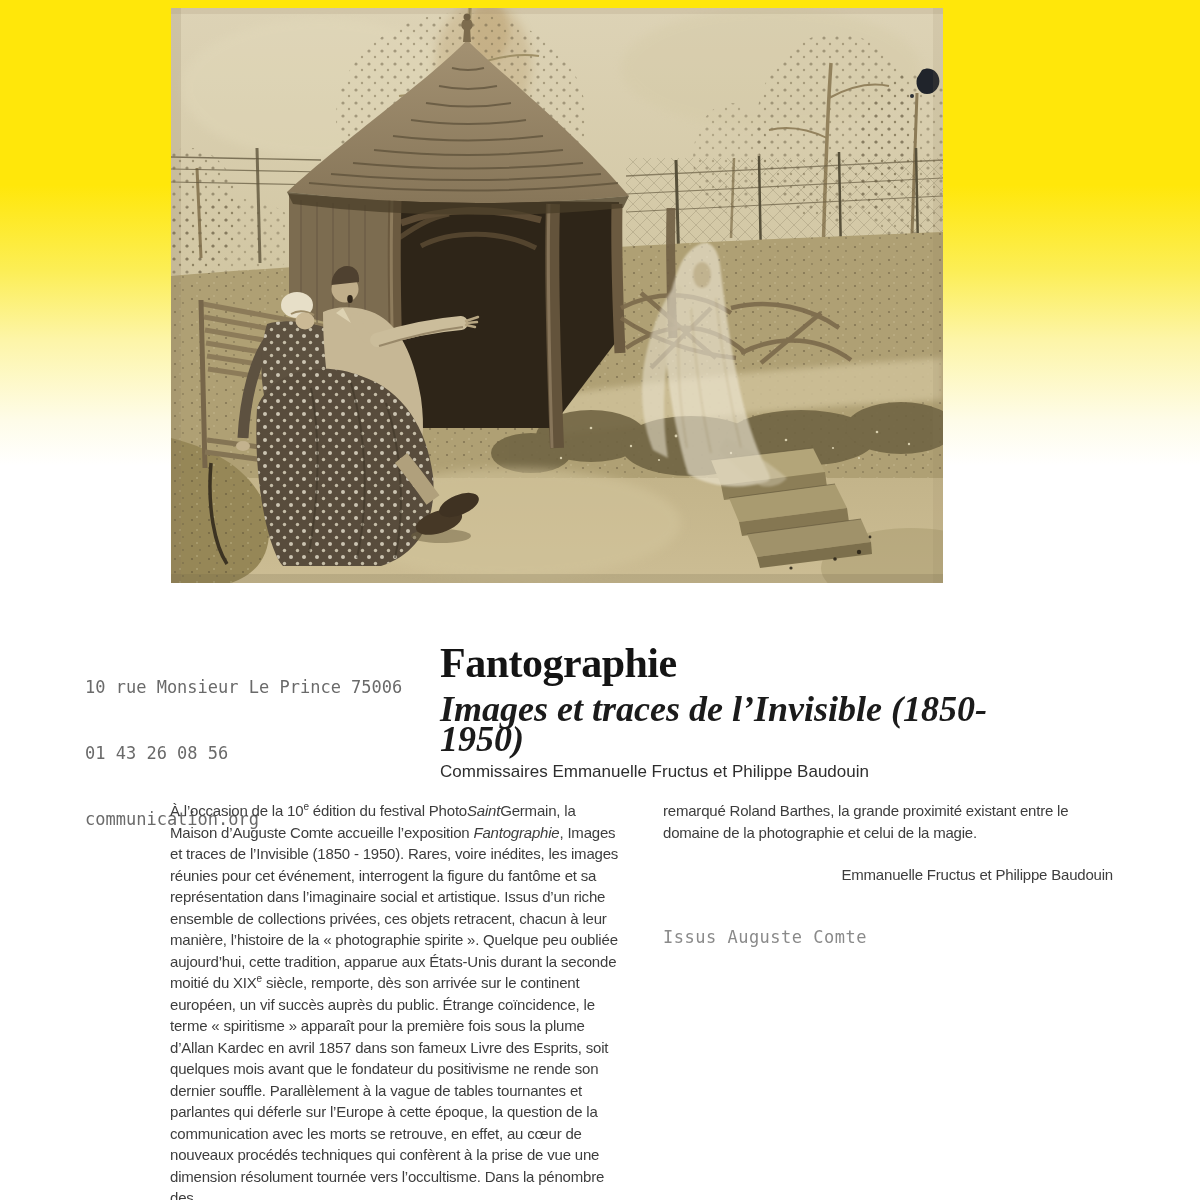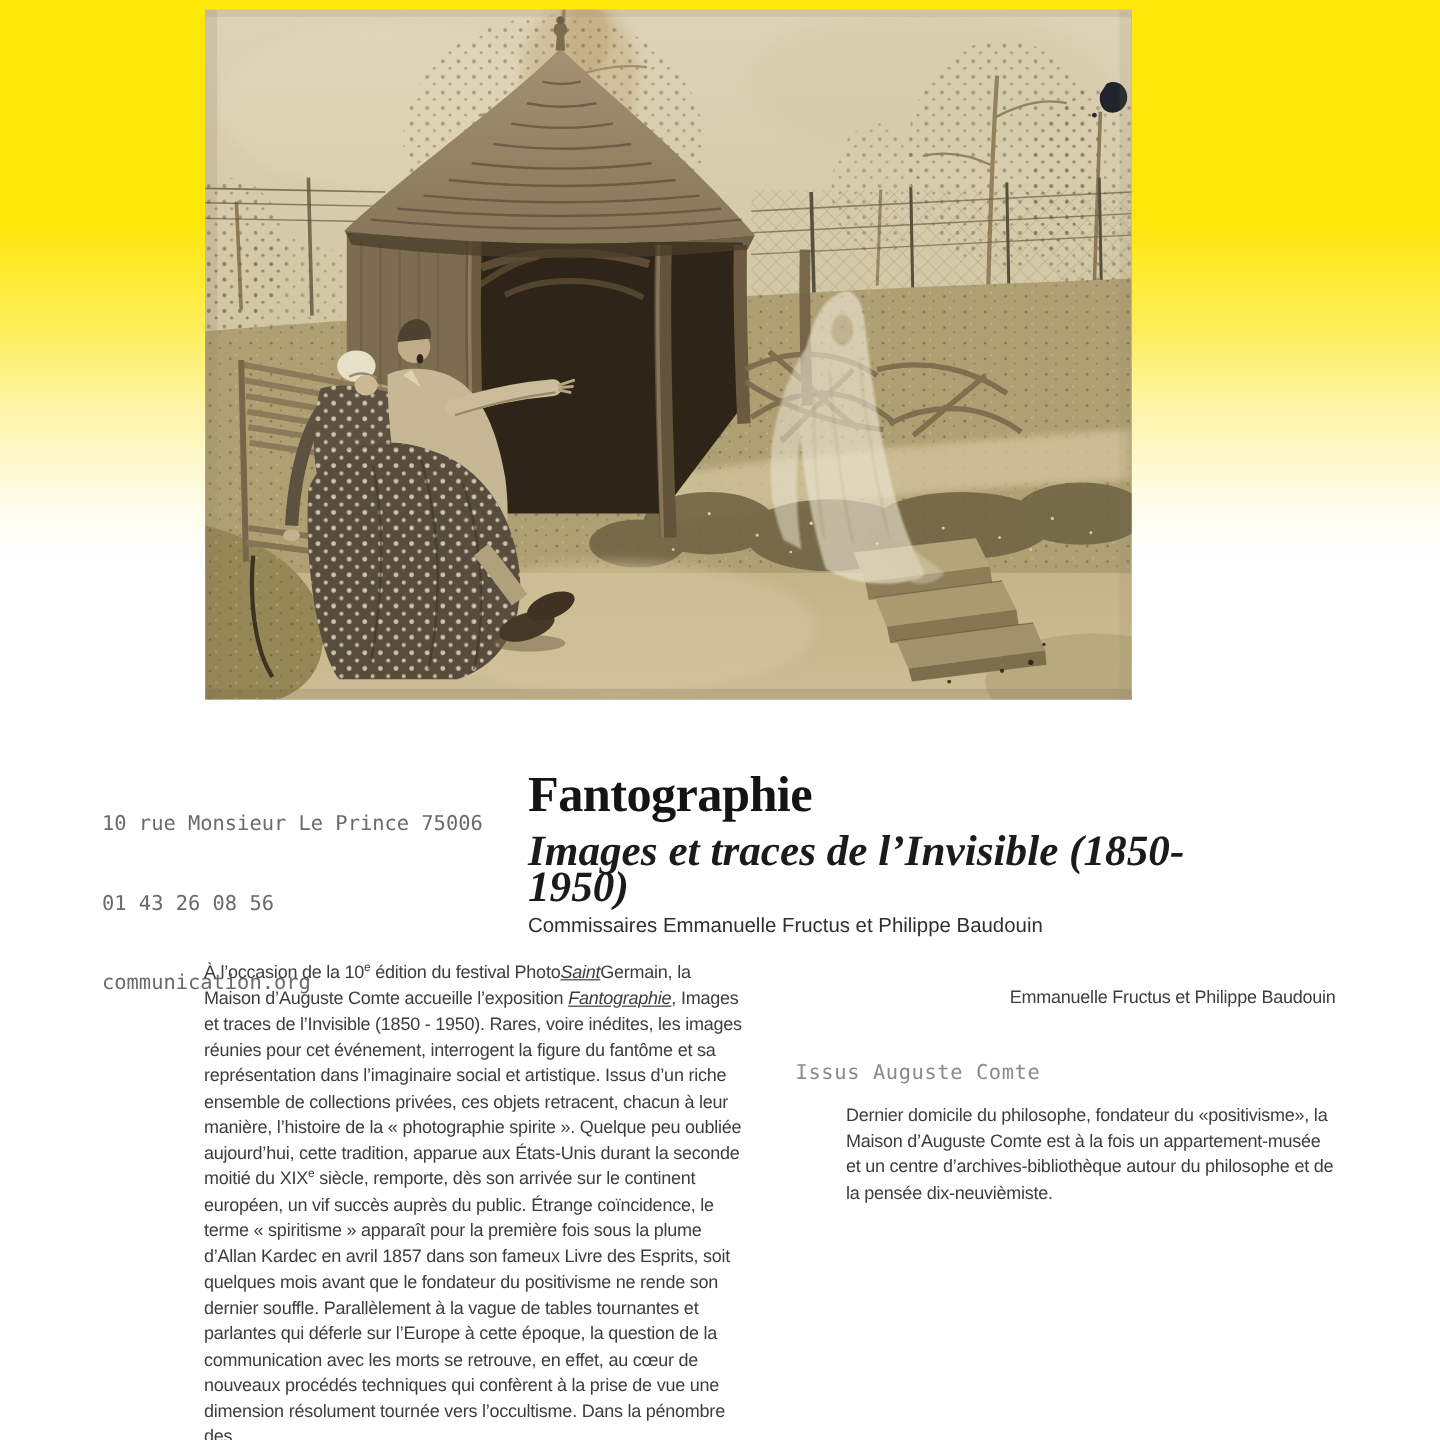--- a/index.html
+++ b/index.html
@@ -35,21 +35,21 @@
     font-family:"Liberation Serif", serif; font-style:italic; font-weight:bold;
     font-size:36px; line-height:30px; margin-top:9px; color:#1b1b1b;
   }
   .curators { font-size:17px; line-height:19px; margin-top:8px; color:#2e2e2e; }
 
   .col { position:absolute; top:800px; font-size:15px; line-height:21.5px;
          color:#3d3d3d; letter-spacing:-0.2px; }
   .col-left  { left:170px; width:454px; }
   .col-right { left:663px; width:450px; }
   .sup { vertical-align:super; font-size:10px; line-height:0; }
-  .it  { font-style:italic;text-decoration:underline; }
+  .it  { font-style:italic; }
   .signature { text-align:right; margin-top:21px; color:#3d3d3d; }
   .venue-heading {
     font-family:"DejaVu Sans Mono", monospace;
     font-size:17px; letter-spacing:0.5px; color:#8a8a8a; margin-top:41px;
   }
   .venue-desc { margin-left:42px; margin-top:14px; width:410px; }
 </style>
 </head>
 <body>
 
@@ -326,18 +326,18 @@
     <div class="title">Fantographie</div>
     <div class="subtitle">Images et traces de l’Invisible (1850-1950)</div>
     <div class="curators">Commissaires Emmanuelle Fructus et Philippe Baudouin</div>
   </div>
 
   <div class="col col-left">
     <p style="margin:0"><span>À l’occasion de la 10</span><span class="sup">e</span><span> édition du festival Photo</span><span class="it">Saint</span><span>Germain, la Maison d’Auguste Comte accueille l’exposition </span><span class="it">Fantographie</span><span>, Images et traces de l’Invisible (1850 - 1950). Rares, voire inédites, les images réunies pour cet événement, interrogent la figure du fantôme et sa représentation dans l’imaginaire social et artistique. Issus d’un riche ensemble de collections privées, ces objets retracent, chacun à leur manière, l’histoire de la « photographie spirite ». Quelque peu oubliée aujourd’hui, cette tradition, apparue aux États-Unis durant la seconde moitié du XIX</span><span class="sup">e</span><span> siècle, remporte, dès son arrivée sur le continent européen, un vif succès auprès du public. Étrange coïncidence, le terme « spiritisme » apparaît pour la première fois sous la plume d’Allan Kardec en avril 1857 dans son fameux Livre des Esprits, soit quelques mois avant que le fondateur du positivisme ne rende son dernier souffle. Parallèlement à la vague de tables tournantes et parlantes qui déferle sur l’Europe à cette époque, la question de la communication avec les morts se retrouve, en effet, au cœur de nouveaux procédés techniques qui confèrent à la prise de vue une dimension résolument tournée vers l’occultisme. Dans la pénombre des</span></p>
   </div>
 
   <div class="col col-right">
+    <p style="margin:0">remarqué Roland Barthes, la grande proximité existant entre le domaine de la photographie et celui de la magie.</p>
     <div class="signature">Emmanuelle Fructus et Philippe Baudouin</div>
     <div class="venue-heading">Issus Auguste Comte</div>
-    <div class="venue-desc">Dernier domicile du philosophe, fondateur du «positivisme», la Maison d’Auguste Comte est à la fois un appartement-musée et un centre d’archives-bibliothèque autour du philosophe et de la pensée dix-neuvièmiste.</div>
   </div>
 
 </div>
 
 </body></html>

